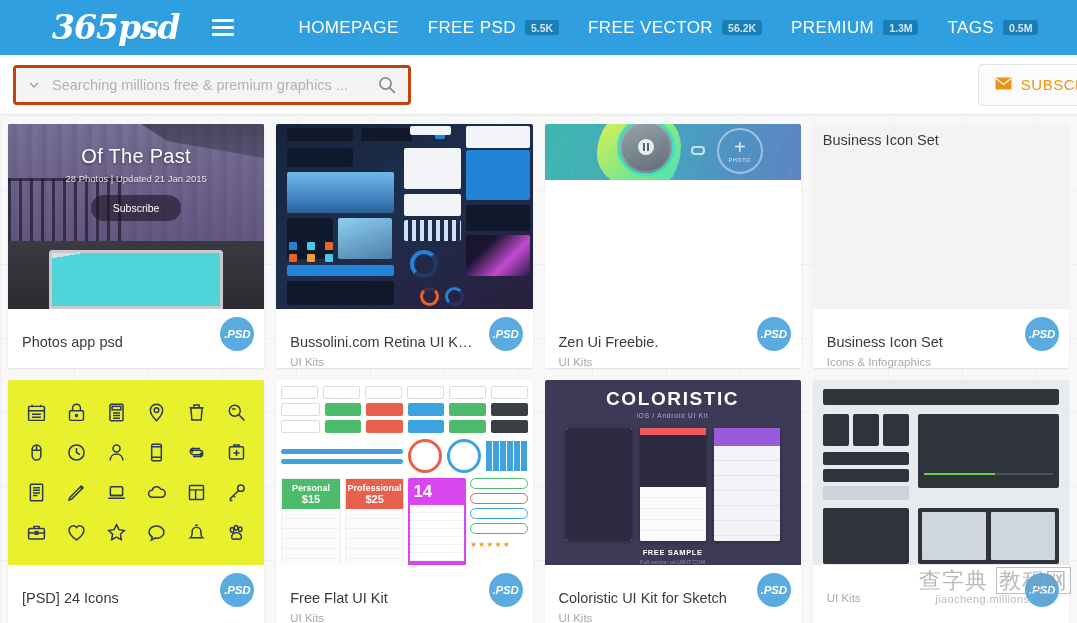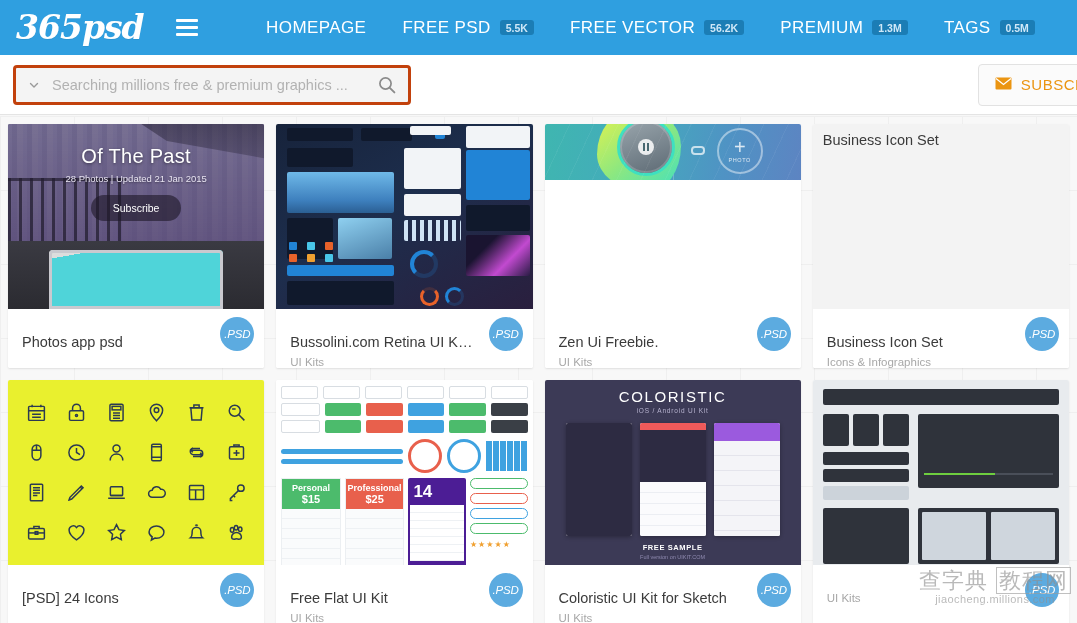--- a/index.html
+++ b/index.html
@@ -19,20 +19,21 @@
     align-items: center;
     position: relative;
     z-index: 20;
   }
   .brand {
     width: 150px;
     padding-left: 16px;
     display: flex;
     align-items: center;
     flex: 0 0 auto;
+    margin-left: 36px;
   }
   .brand-logo {
     font-family: "DejaVu Serif", serif;
     font-style: italic;
     font-weight: bold;
     font-size: 33px;
     color: #ffffff;
     letter-spacing: -1px;
     line-height: 1;
     text-shadow: 0 1px 0 rgba(0,0,0,.06);
@@ -205,21 +206,21 @@
   }
   .psd-badge {
     position: absolute;
     right: 10px; top: 8px;
     width: 34px; height: 34px;
     border-radius: 50%;
     background: #5cabe0;
     color: #ffffff;
     font-size: 11.5px;
     font-style: italic;
-    font-weight: normal;
+    font-weight: bold;
     display: flex;
     align-items: center;
     justify-content: center;
     letter-spacing: -.2px;
   }
 
   
   .t-photos { background: linear-gradient(160deg,#5a5a7a 0%, #6b5a82 40%, #7d6a95 100%); }
   .t-photos .sky {
     position: absolute; inset: 0 0 36% 0;
@@ -377,27 +378,27 @@
   .t-flat .btn { height: 13px; border-radius: 2px; flex: 1; }
   .t-flat .g { background: #4cbb6c; } .t-flat .r { background: #e8604c; }
   .t-flat .b { background: #3fa2e0; } .t-flat .gr { background: #3a3f46; }
   .t-flat .o { border: 1px solid #d8dde2; background: #fff; }
   .t-flat .prices { display: flex; gap: 4px; margin-top: 5px; }
   .t-flat .pcol { flex: 1; border: 1px solid #eceff2; }
   .t-flat .phead { height: 30px; display: flex; flex-direction: column;
     align-items: center; justify-content: center; color: #fff; font-size: 9px; font-weight: bold; }
   .t-flat .pbody { background: #fafbfc; height: 60px;
     background-image: repeating-linear-gradient(180deg, transparent 0 9px, #eef1f4 9px 10px); }
-  .t-flat .cal { flex: 1; background: #4c1d95; border-radius: 2px; }
+  .t-flat .cal { flex: 1; background: #d946ef; border-radius: 2px; }
   .t-flat .ring2 { width: 34px; height: 34px; border-radius: 50%; border: 3px solid #e8604c; }
   .t-flat .ring3 { width: 34px; height: 34px; border-radius: 50%; border: 3px solid #3fa2e0; }
 
   
   .t-color { background: #3c3a56; padding: 8px 0 0; text-align: center; }
-  .t-color .ct { color: #ffffff; font-size: 15px; font-weight: normal; letter-spacing: 1.6px; }
+  .t-color .ct { color: #ffffff; font-size: 19px; font-weight: bold; letter-spacing: 1.6px; }
   .t-color .cs { color: #b7b3cf; font-size: 6.5px; letter-spacing: .8px; margin-top: 2px; }
   .t-color .phones { display: flex; justify-content: center; gap: 8px; margin-top: 9px; }
   .t-color .ph { width: 66px; height: 113px; border-radius: 2px; background: #fbfbfd; overflow: hidden;
     box-shadow: 0 1px 4px rgba(0,0,0,.3); }
   .t-color .bar { height: 7px; }
   .t-color .ph1 .body { background: #2d2b42; height: 106px; }
   .t-color .ph2 .bar { background: #ef5a5a; } .t-color .ph2 .hdr { background: #2d2b42; height: 52px; }
   .t-color .ph3 .bar { background: #9b5ade; }
   .t-color .fs { color: #ffffff; font-size: 7.5px; font-weight: bold; margin-top: 7px; letter-spacing: .6px; }
   .t-color .fs2 { color: #8f8ab0; font-size: 5.5px; margin-top: 2px; }

